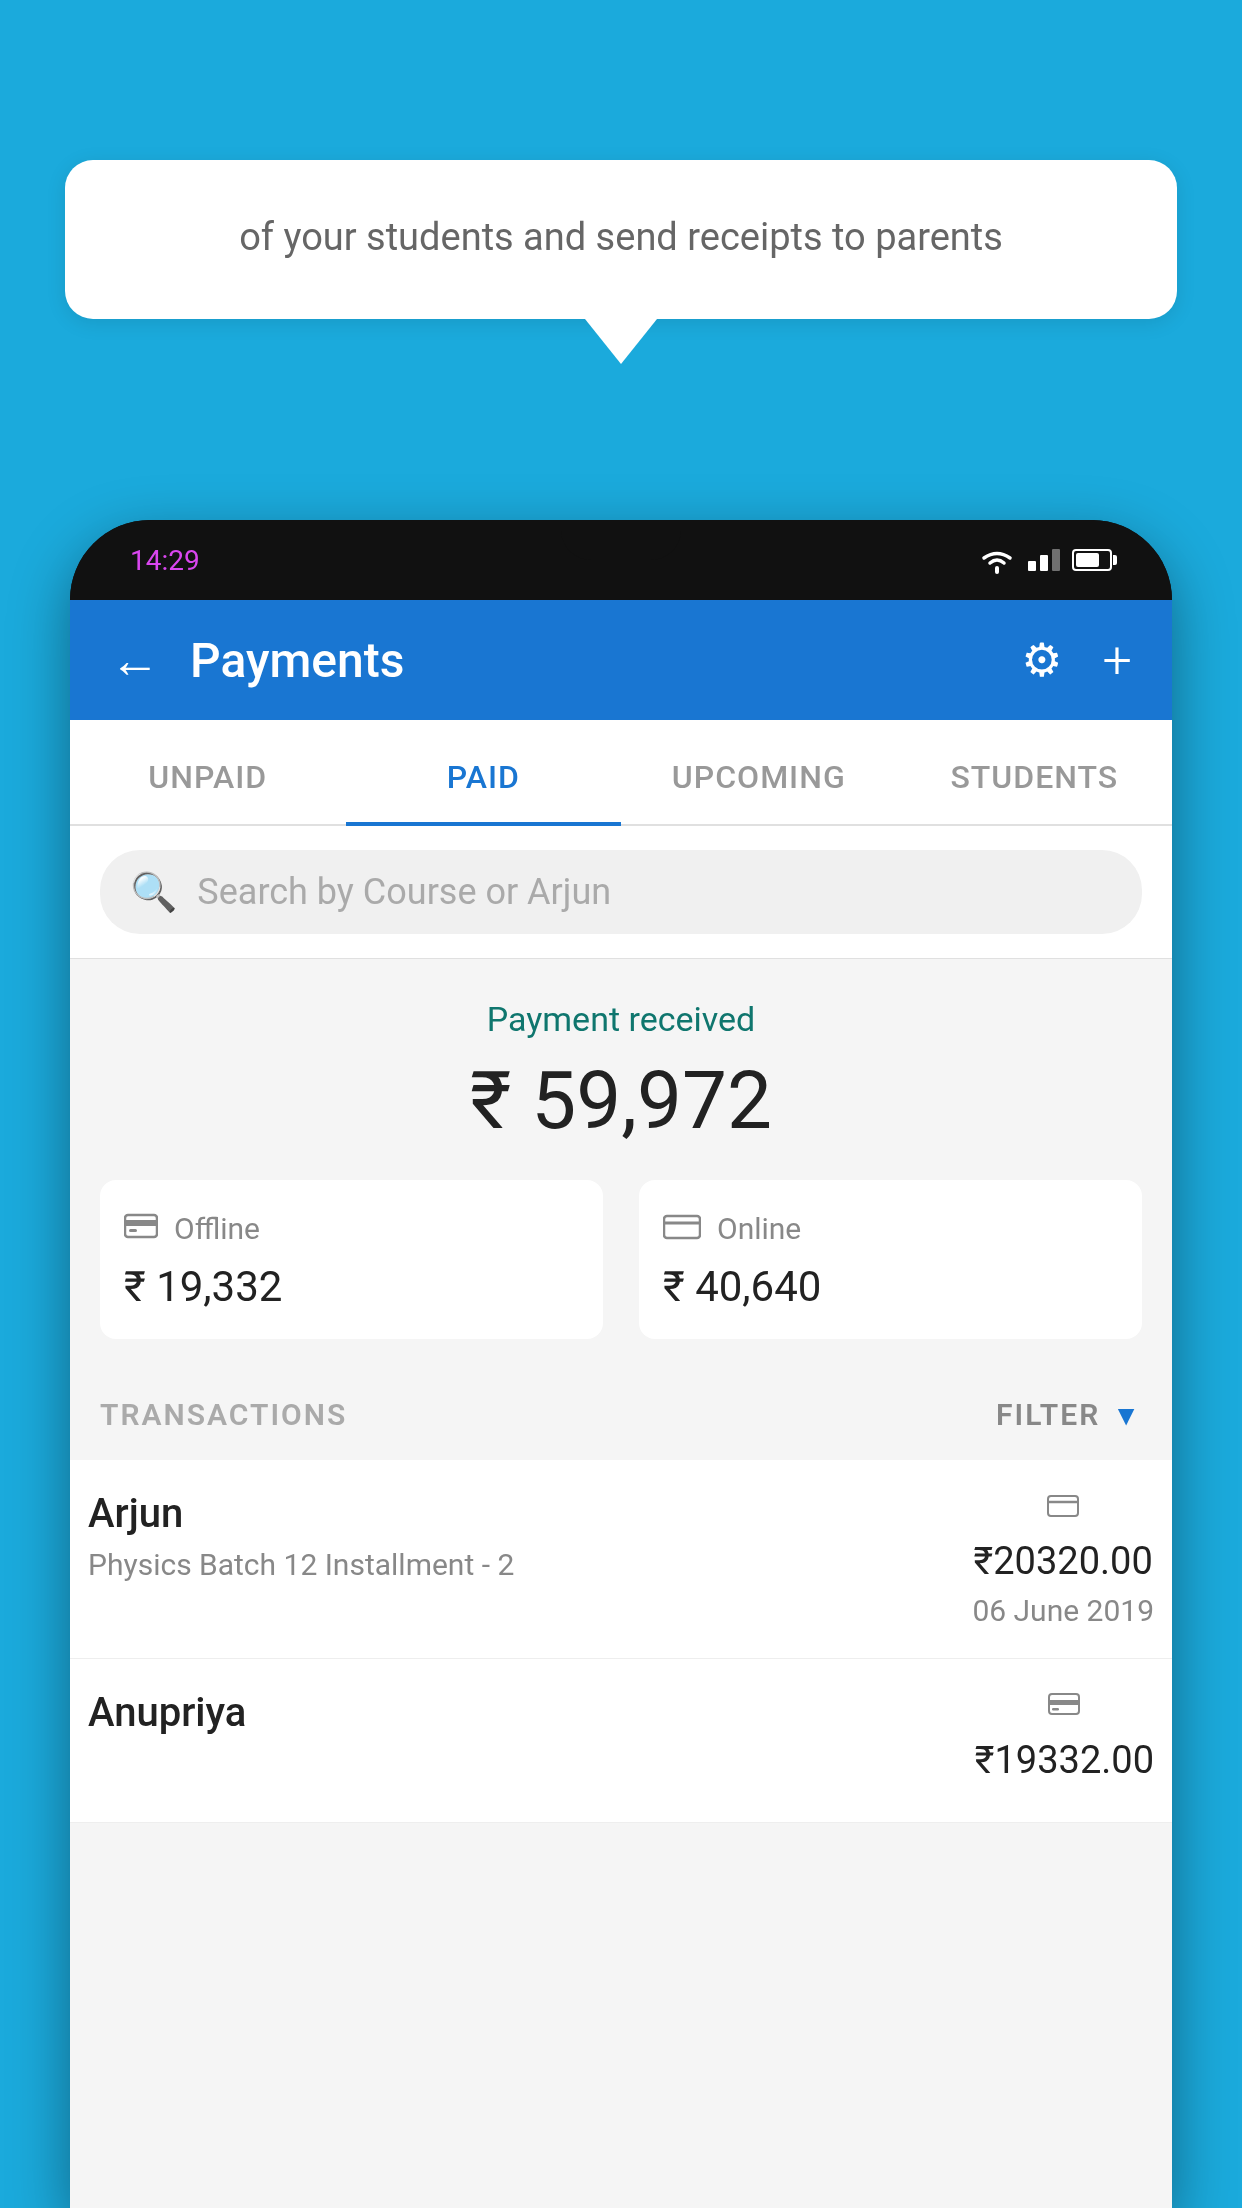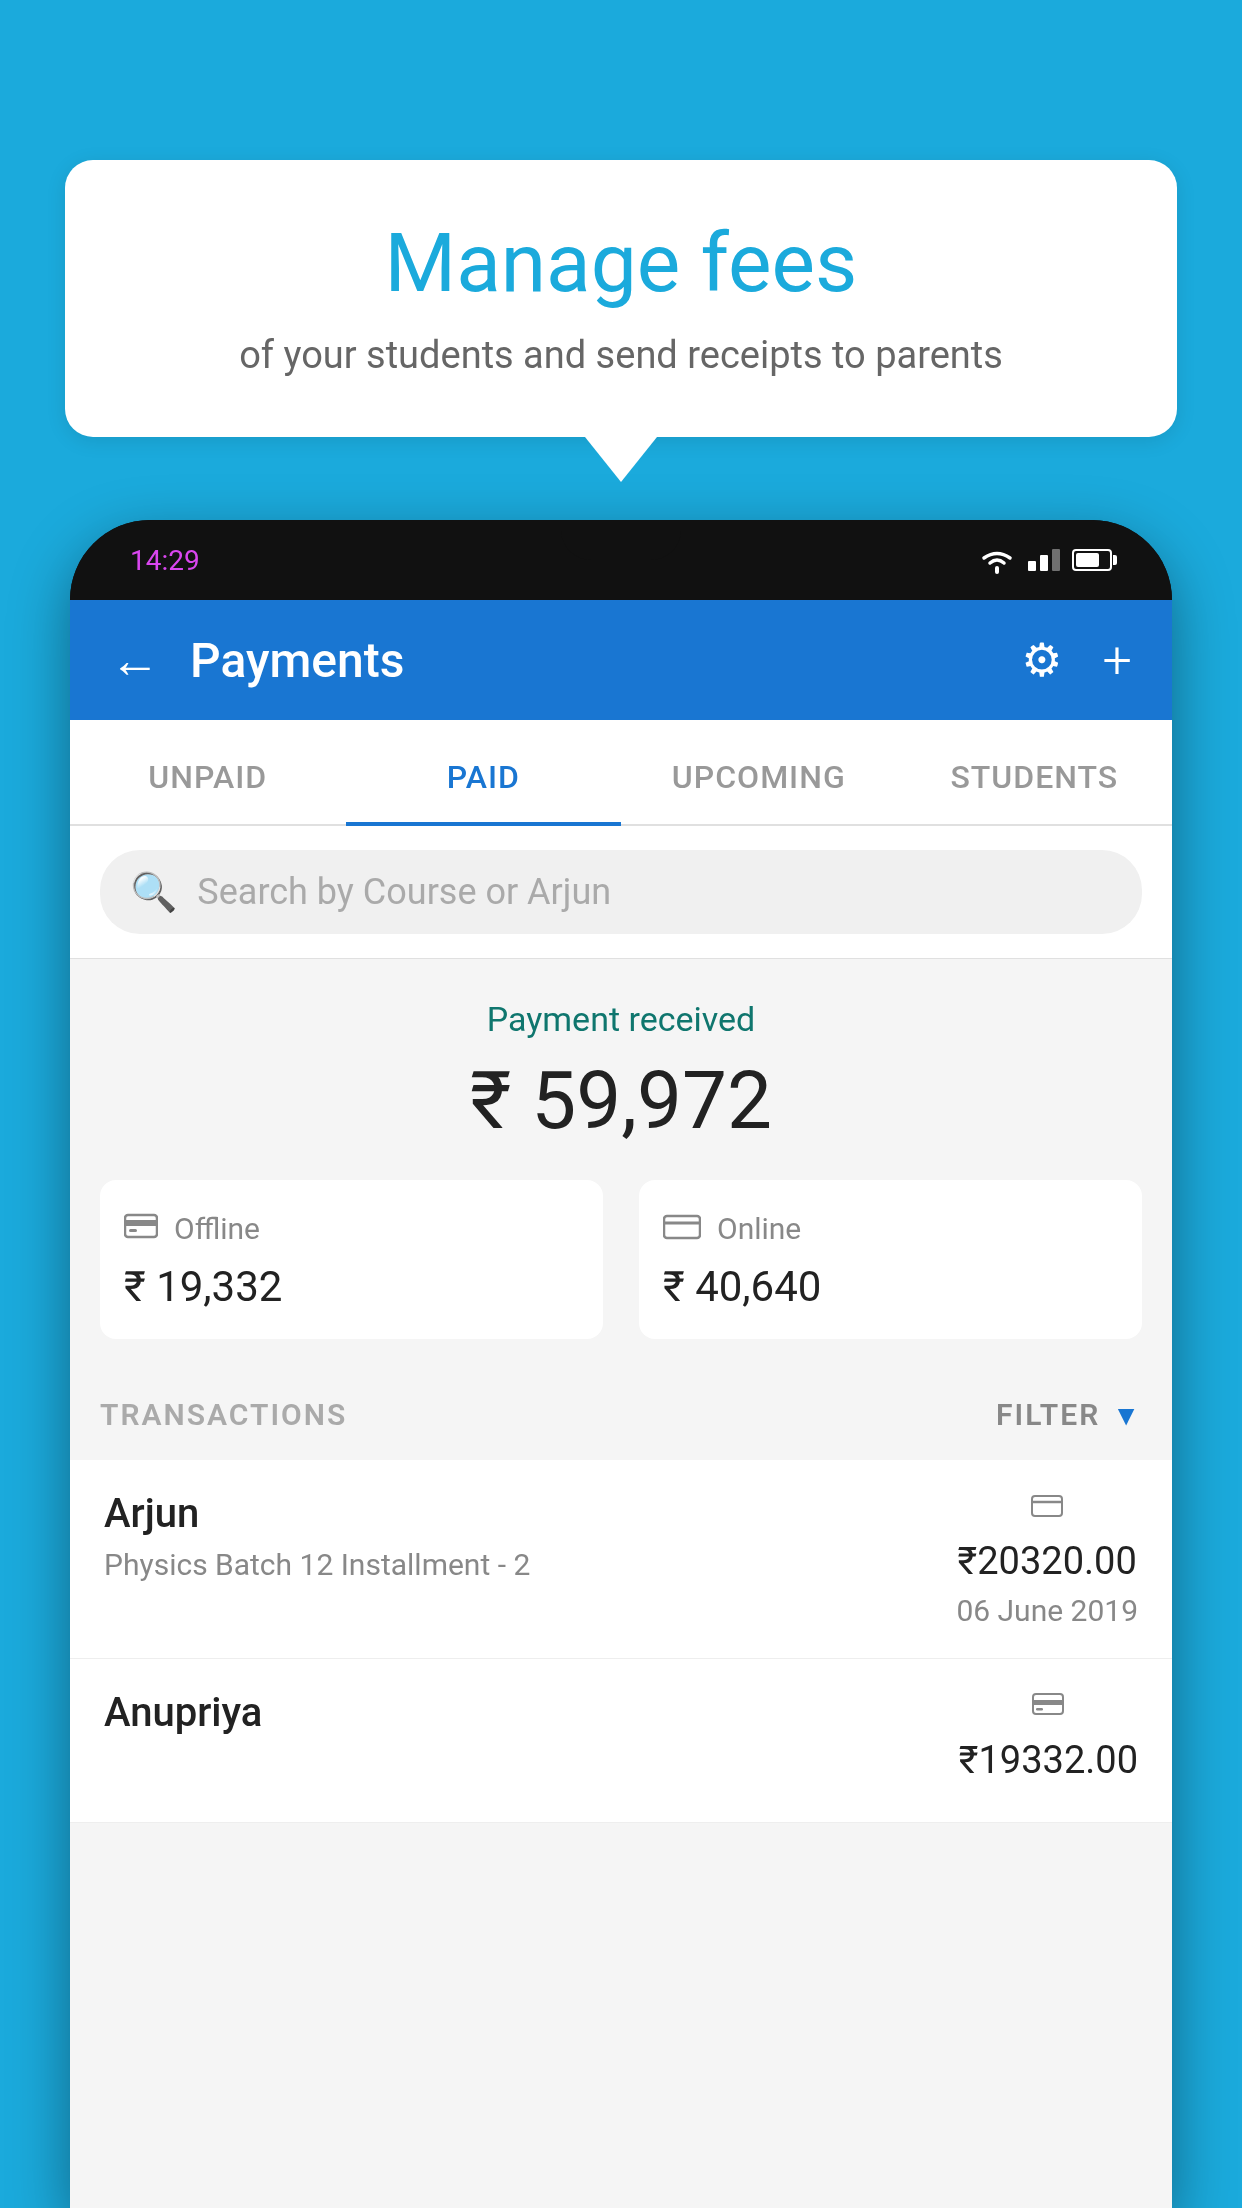--- a/index.html
+++ b/index.html
@@ -284,21 +284,21 @@
       font-weight: 600;
       letter-spacing: 2px;
     }
 
     
     .transactions-list {
       background: white;
     }
 
     .transaction-row {
-      padding: 30px 34px;
+      padding: 30px 18px;
       border-bottom: 1px solid #eee;
       display: flex;
       justify-content: space-between;
       align-items: flex-start;
     }
 
     .transaction-left .student-name {
       font-size: 40px;
       font-weight: 500;
       color: #222;
@@ -377,21 +377,20 @@
       bottom: 2px;
       width: 65%;
       background: white;
       border-radius: 2px;
     }
   </style>
 </head>
 <body>
 
 <div class="speech-bubble">
-  <div class="bubble-title">Manage fees</div>
   <div class="bubble-subtitle">of your students and send receipts to parents</div>
 </div>
 
 <div class="phone">
 
   <div class="phone-top-bar">
     <div class="notch"></div>
     <span class="status-time">14:29</span>
     <div class="status-icons">
 

